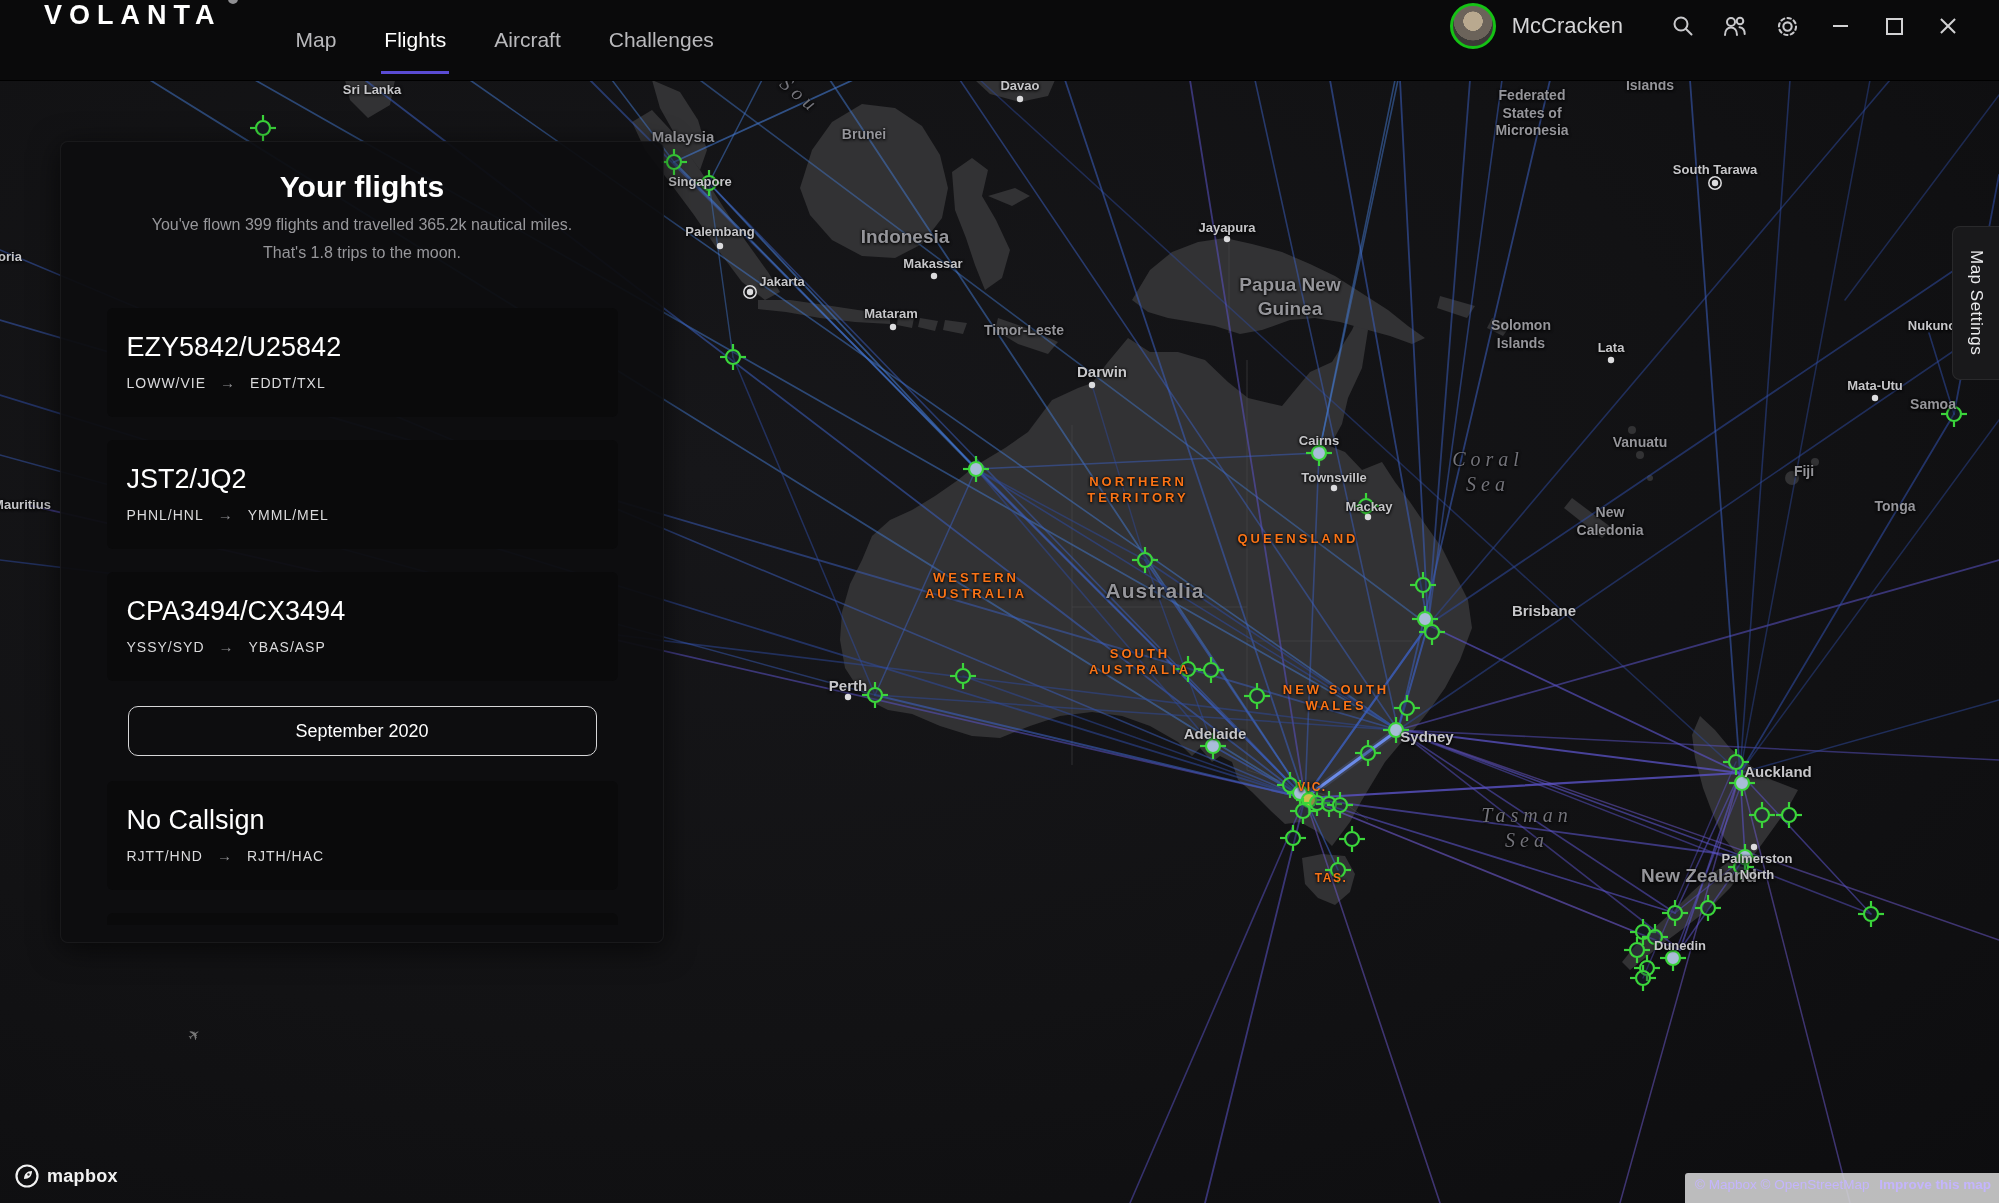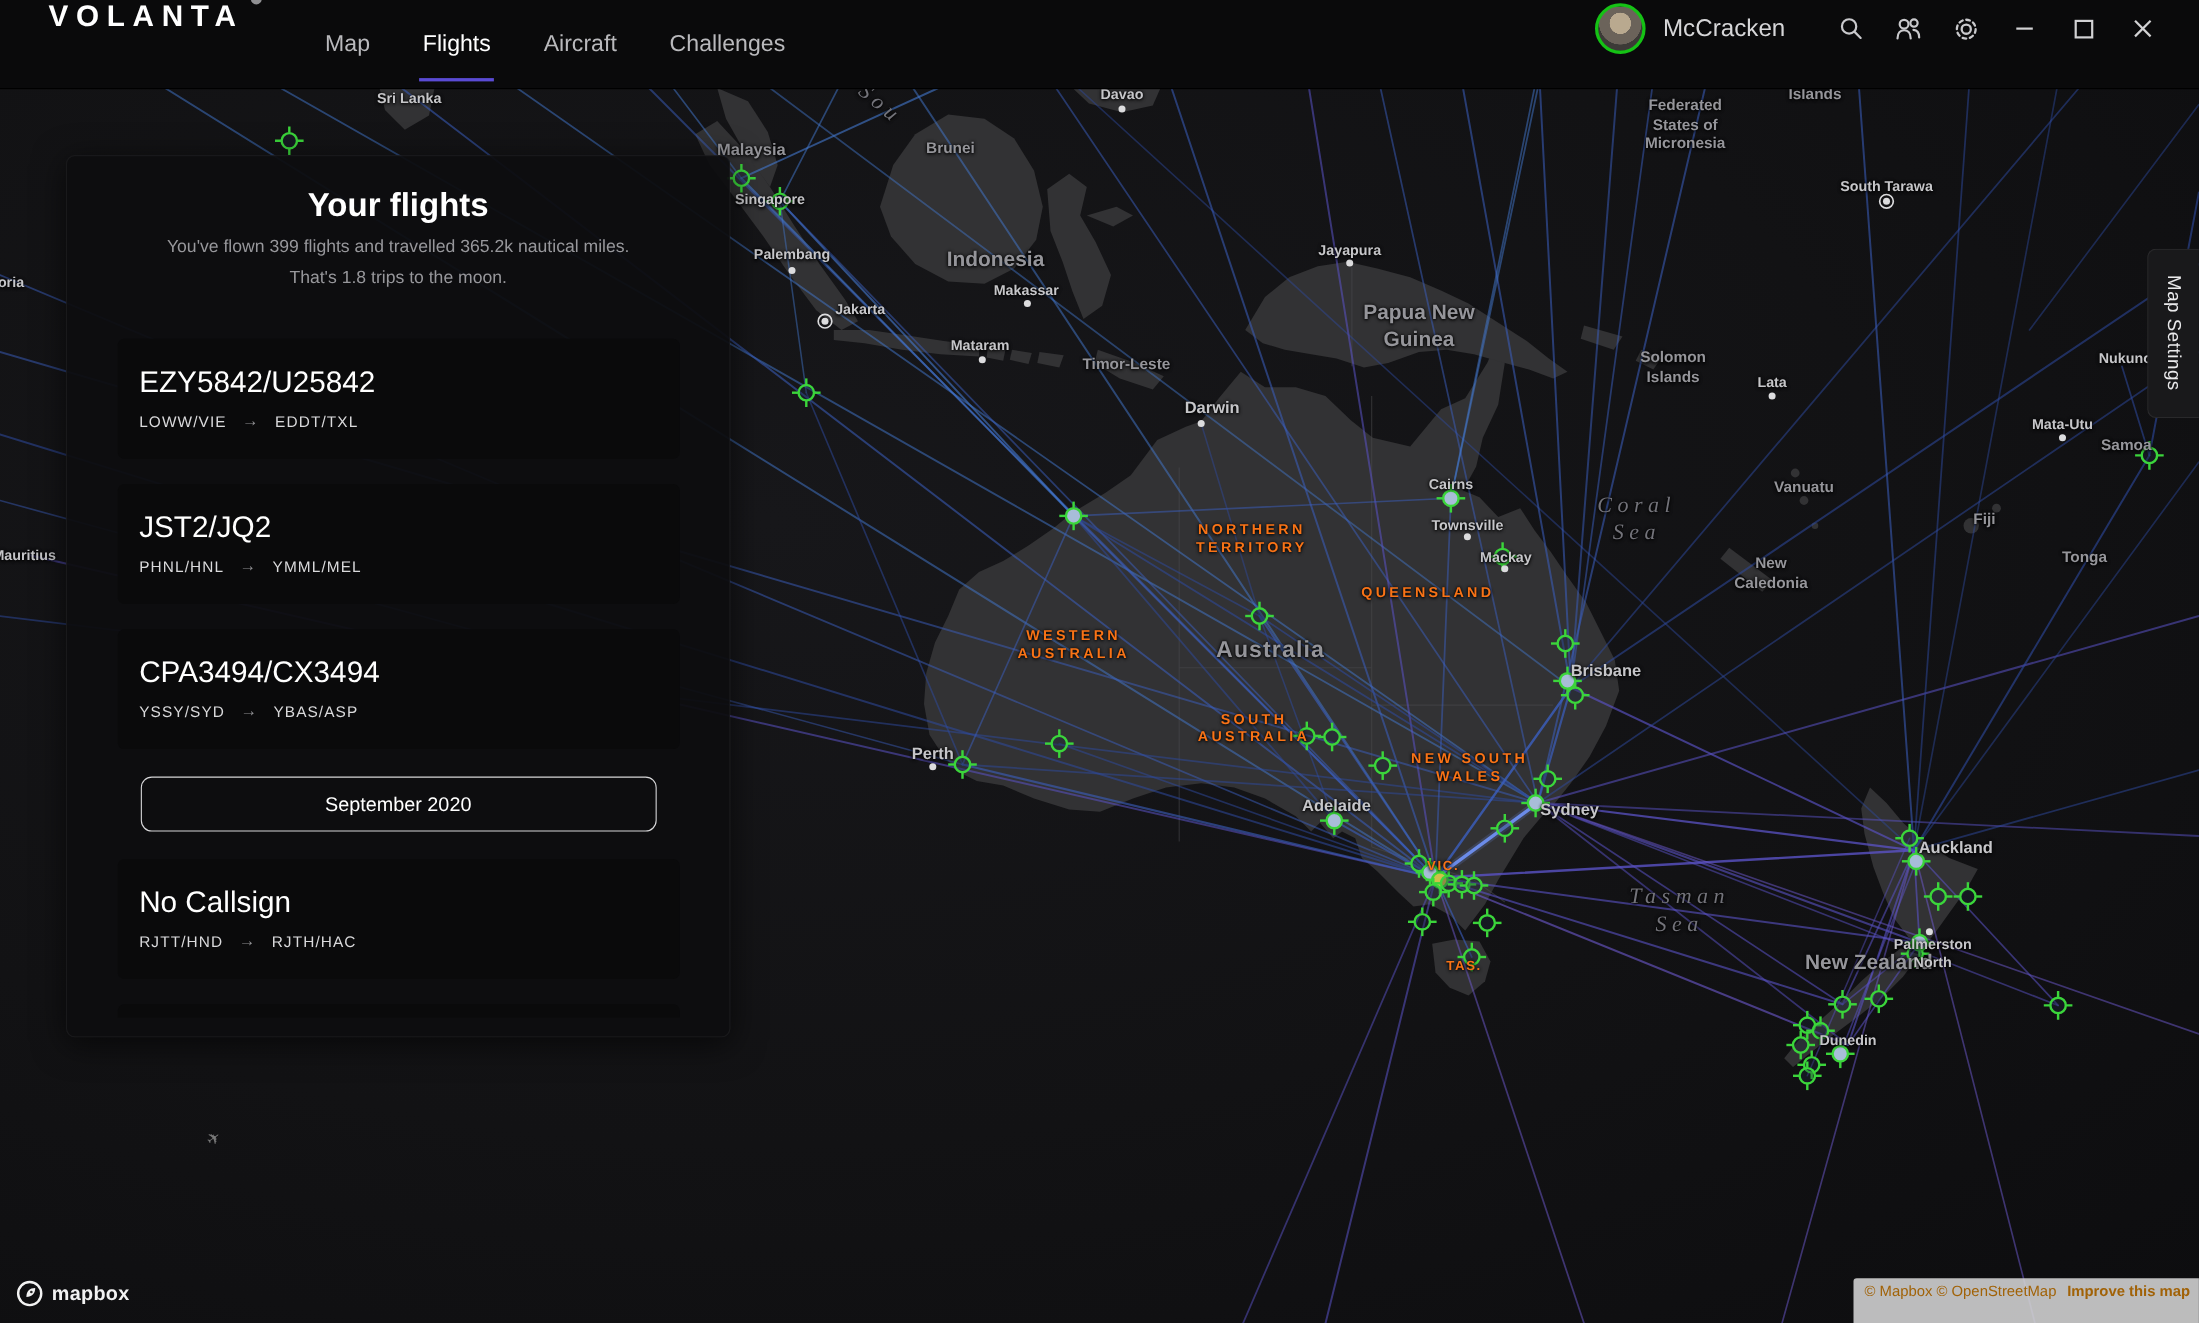--- a/index.html
+++ b/index.html
@@ -67,21 +67,21 @@
   
   .settings-tab{position:absolute;right:0;top:226px;width:46px;height:152px;background:#19191b;
     border:1px solid rgba(255,255,255,.07);border-right:none;border-radius:8px 0 0 8px;z-index:15;
     display:flex;align-items:center;justify-content:center;cursor:pointer;}
   .settings-tab span{writing-mode:vertical-rl;color:#eaeaec;font-size:17px;letter-spacing:.5px;}
   
   .mb-logo{position:absolute;left:14px;bottom:14px;z-index:10;display:flex;align-items:center;
     gap:7px;cursor:pointer;}
   .mb-word{color:rgba(255,255,255,.95);font-size:18px;font-weight:bold;letter-spacing:.3px;}
   .attrib{position:absolute;right:0;bottom:0;z-index:10;background:rgba(213,213,213,.88);
-    color:#a16207;font-size:13.5px;padding:4px 8px 22px 10px;border-radius:3px 0 0 0;}
+    color:#c4b5fd;font-size:13.5px;padding:4px 8px 11px 10px;border-radius:3px 0 0 0;}
   .attrib .bold{font-weight:bold;margin-left:6px;cursor:pointer;}
 </style>
 </head>
 <body>
 
 <div class="map">
   <svg id="mapsvg" width="1999" height="1123" viewBox="0 80 1999 1123">
     <g id="g-land" fill="#323234" stroke="none">
       <path d="M975,466 L1005,448 L1028,432 L1052,400 L1078,388 L1092,383 L1108,362 L1128,338 L1150,352 L1178,352 L1205,360 L1228,382 L1248,398 L1282,406 L1310,372 L1332,362 L1352,330 L1360,312 L1368,330 L1362,368 L1348,398 L1342,424 L1330,446 L1345,452 L1362,470 L1382,462 L1395,482 L1410,502 L1425,524 L1442,548 L1456,576 L1468,600 L1472,628 L1460,660 L1445,688 L1428,712 L1412,732 L1400,744 L1385,762 L1362,800 L1350,822 L1332,846 L1318,832 L1300,822 L1285,824 L1272,812 L1252,792 L1238,780 L1232,762 L1220,756 L1212,762 L1200,748 L1192,756 L1178,742 L1150,726 L1122,716 L1092,712 L1060,716 L1030,726 L1000,738 L972,736 L940,726 L912,714 L888,710 L872,702 L858,688 L845,668 L840,640 L842,612 L850,584 L862,560 L872,536 L890,520 L912,510 L935,496 L958,480 Z"></path>
       <path d="M1302,858 L1322,854 L1345,856 L1355,874 L1350,892 L1335,905 L1318,898 L1305,884 Z"></path>
@@ -591,21 +591,21 @@
     <div class="lbl state" style="left: 1138px; top: 490px;">NORTHERN
 TERRITORY</div>
     <div class="lbl state" style="left: 976px; top: 586px;">WESTERN
 AUSTRALIA</div>
     <div class="lbl state" style="left: 1298px; top: 539px;">QUEENSLAND</div>
     <div class="lbl state" style="left: 1140px; top: 662px;">SOUTH
 AUSTRALIA</div>
     <div class="lbl state" style="left: 1336px; top: 698px;">NEW SOUTH
 WALES</div>
     <div class="lbl country xl" style="left: 1155px; top: 591px;">Australia</div>
-    <div class="lbl city lg2" style="left: 1460px; top: 611px;">Brisbane</div>
+    <div class="lbl city lg2" style="left: 1544px; top: 611px;">Brisbane</div>
     <div class="lbl city lg2" style="left: 1427px; top: 737px;">Sydney</div>
     <div class="lbl city lg2" style="left: 1215px; top: 734px;">Adelaide</div>
     <div class="lbl city lg2" style="left: 848px; top: 686px;">Perth</div>
     <div class="lbl state sm2" style="left: 1312px; top: 787px;">VIC.</div>
     <div class="lbl state sm2" style="left: 1331px; top: 878px;">TAS.</div>
     <div class="lbl sea" style="left: 1527px; top: 828px;">Tasman
 Sea</div>
     <div class="lbl country lg" style="left: 1699px; top: 876px;">New Zealand</div>
     <div class="lbl city lg2" style="left: 1778px; top: 772px;">Auckland</div>
     <div class="lbl city" style="left: 1757px; top: 867px;">Palmerston

